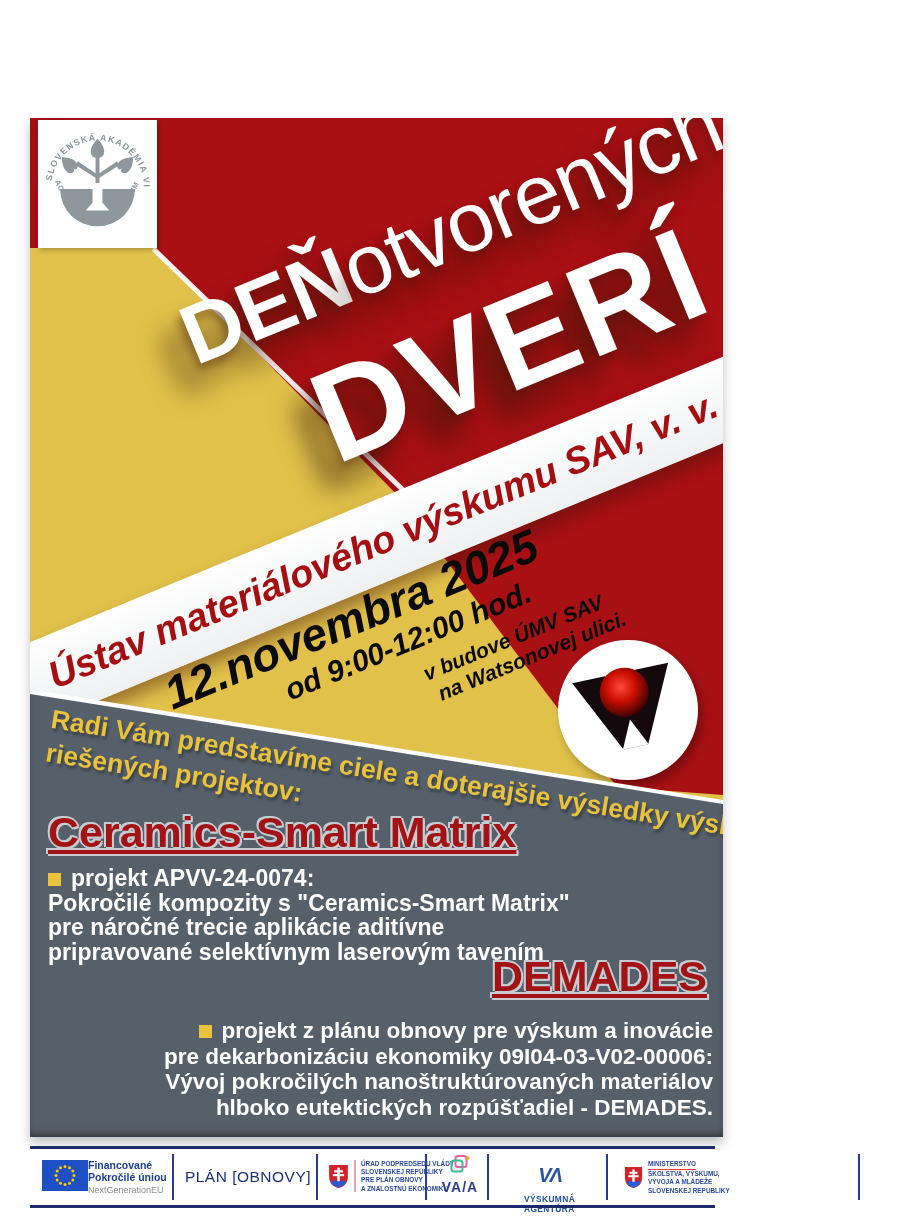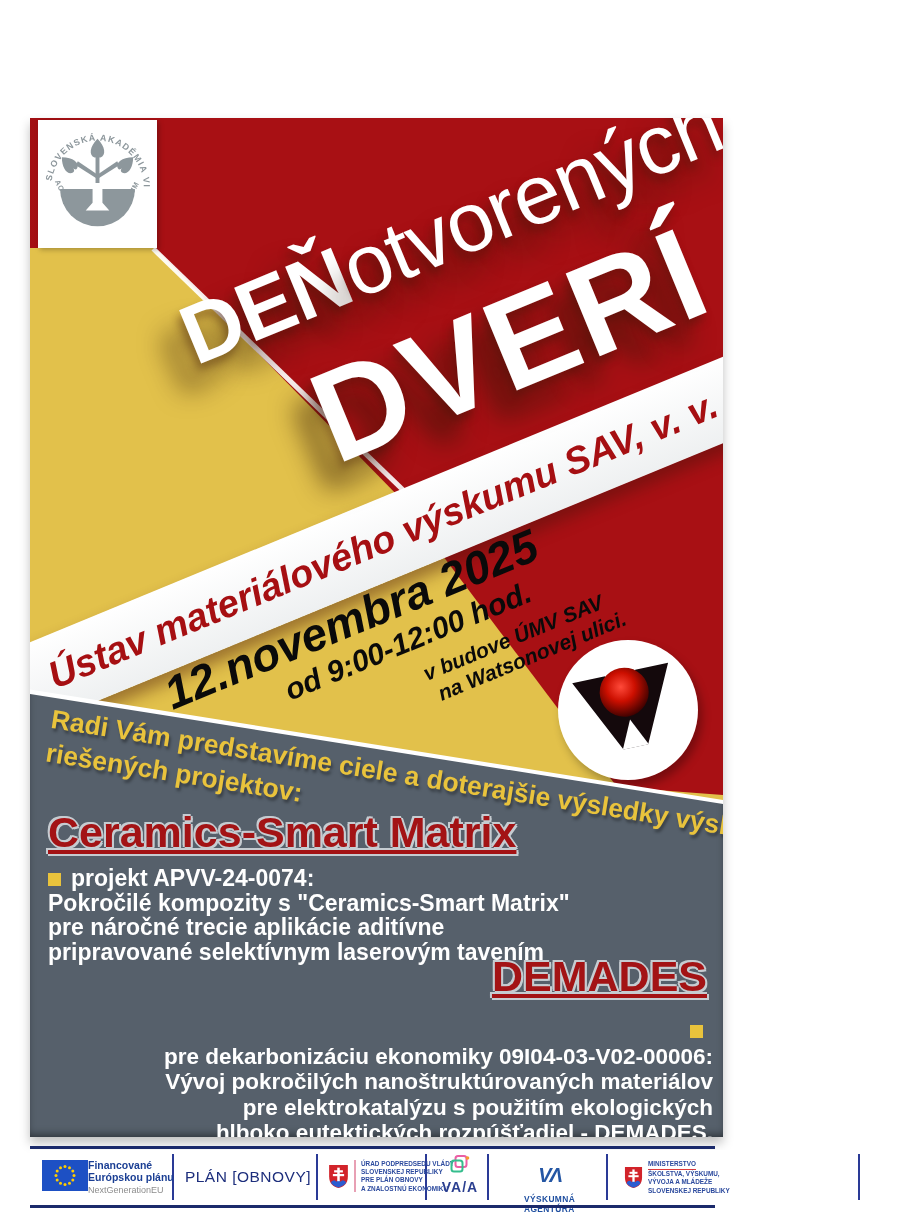--- a/index.html
+++ b/index.html
@@ -176,24 +176,23 @@
   <div class="abs proj-title p1-title">Ceramics-Smart Matrix</div>
   <div class="abs proj-lines p1">
     <div><span class="bullet"></span><span>projekt APVV-24-0074:</span></div>
     <div>Pokročilé kompozity s "Ceramics-Smart Matrix"</div>
     <div>pre náročné trecie aplikácie aditívne</div>
     <div>pripravované selektívnym laserovým tavením</div>
   </div>
 
   <div class="abs proj-title p2-title">DEMADES</div>
   <div class="abs proj-lines p2">
-    <div><span class="bullet"></span></div>
+    <div><span class="bullet"></span><span>projekt z plánu obnovy pre výskum a inovácie</span></div>
     <div>pre dekarbonizáciu ekonomiky 09I04-03-V02-00006:</div>
     <div>Vývoj pokročilých nanoštruktúrovaných materiálov</div>
-    <div>pre elektrokatalýzu s použitím ekologických</div>
     <div>hlboko eutektických rozpúšťadiel - DEMADES.</div>
   </div>
 </div>
 
 <div class="abs rule rule-top"></div>
 <div class="abs logo-bar">
   <div class="vdiv" style="left:142px"></div>
   <div class="vdiv" style="left:286px"></div>
   <div class="vdiv" style="left:395px"></div>
   <div class="vdiv" style="left:457px"></div>
@@ -213,21 +212,21 @@
         <circle cx="23" cy="24.5" r="1.5"></circle>
           <circle cx="18.5" cy="23.3" r="1.5"></circle>
         <circle cx="15.2" cy="20" r="1.5"></circle>
           <circle cx="14" cy="15.5" r="1.5"></circle>
         <circle cx="15.2" cy="11" r="1.5"></circle>
           <circle cx="18.5" cy="7.7" r="1.5"></circle>
       </g>
     </svg>
     <div class="eu-txt">
       <div>Financované</div>
-      <div>Európskou plánu</div>
+      <div>Pokročilé úniou</div>
       <div class="eu-ngu">NextGenerationEU</div>
     </div>
   </div>
 
   <div class="abs plan">PLÁN [OBNOVY]</div>
 
   <div class="abs urad">
     <svg width="21" height="25" viewBox="0 0 20 24">
       <path d="M1,1 H19 V12 C19,19 15,22 10,23 C5,22 1,19 1,12 Z" fill="#d2232a"></path>
       <path d="M3,17 Q6,14 8,17 Q10,14 12,17 Q14,14 17,17 L17,18.5 C14,21.5 12,22 10,22.6 C8,22 6,21.5 3,18.5 Z" fill="#2b5cd0"></path>

